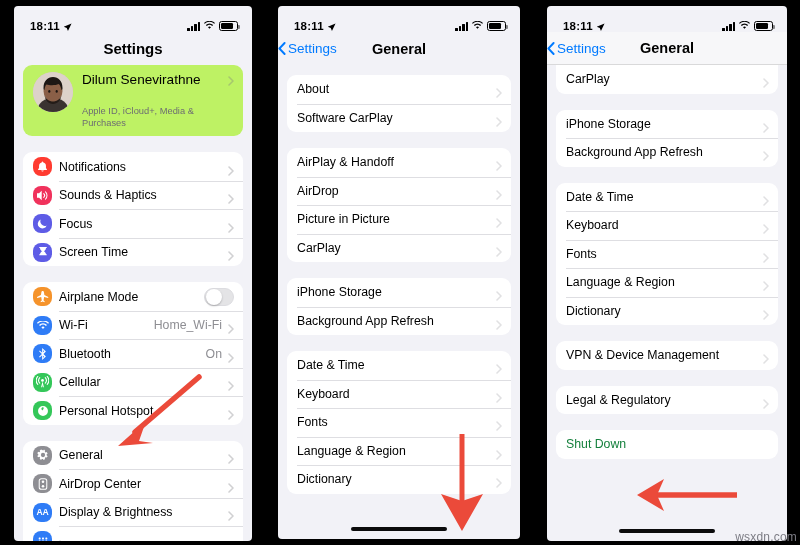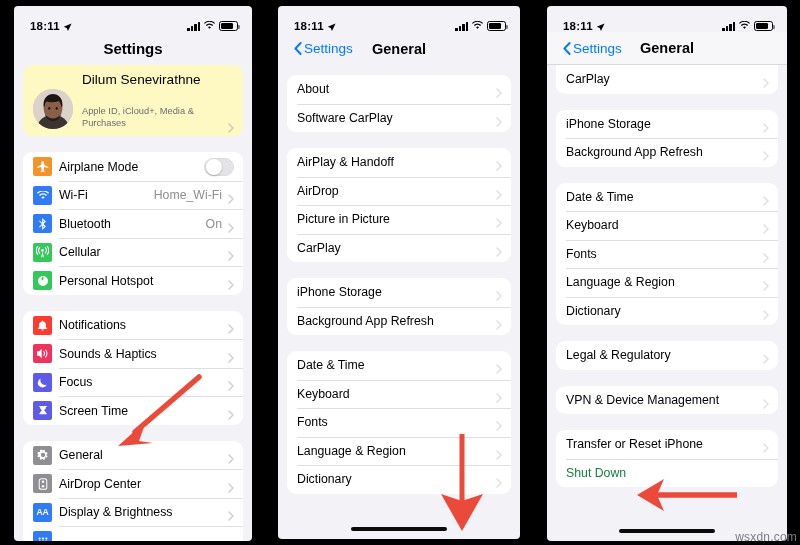--- a/index.html
+++ b/index.html
@@ -69,21 +69,21 @@
     opacity: .45;
   }
   .batt span { display: block; height: 100%; width: 82%; background: #000; border-radius: 1.3px; }
 
   
   .navbar {
     height: 33px;
     display: flex;
     align-items: center;
     position: relative;
-    padding: 0 16px;
+    padding: 0 0;
     background: #f2f2f7;
   }
   .nav-title-plain {
     width: 100%; text-align: center;
     font-size: 15px; font-weight: bold; color: #000;
   }
   .nav-back {
     display: flex; align-items: center; gap: 2px;
     color: #007aff; font-size: 13.5px; cursor: pointer;
     z-index: 2;
@@ -119,43 +119,43 @@
   .row.withicon + .row.withicon::before { left: 36px; }
   .row-label { font-size: 12.3px; color: #000; flex: 1; white-space: nowrap; }
   .row-label.blue { color: #15803d; }
   .row-value { font-size: 12.3px; color: #8e8e93; margin-right: 6px; white-space: nowrap; }
   .chev {
     width: 6px; height: 10px; flex: 0 0 auto; opacity: .35;
   }
 
   
   .appicon {
-    width: 19px; height: 19px; border-radius: 2px;
+    width: 19px; height: 19px; border-radius: 8px;
     margin-right: 7px; flex: 0 0 auto;
     display: flex; align-items: center; justify-content: center;
     color: #fff;
   }
   .appicon svg { display: block; }
 
   
   .toggle {
     width: 30px; height: 18px; border-radius: 9px;
     background: #e4e4e6; position: relative; flex: 0 0 auto;
     border: .5px solid #dcdce0; cursor: pointer;
   }
   .toggle::after {
     content: ""; position: absolute; left: 1px; top: .5px;
     width: 16px; height: 16px; border-radius: 50%; background: #fff;
     box-shadow: 0 1px 2px rgba(0,0,0,.25);
   }
 
   
   .profile {
-    background: #fef9c3; border-radius: 9px;
-    display: flex; align-items: flex-end;
+    background: #bef264; border-radius: 9px;
+    display: flex; align-items: flex-start;
     padding: 7px 9px 7px 10px;
     margin-bottom: 16px;
     cursor: pointer;
   }
   .avatar {
     width: 40px; height: 40px; border-radius: 50%;
     margin-right: 9px; flex: 0 0 auto; overflow: hidden;
     background: #cfc3bb; position: relative;
   }
   .prof-text { flex: 1; min-width: 0; }
@@ -235,20 +235,68 @@
           </div>
           <span class="chev">
             <svg viewBox="0 0 6 10" width="6" height="10">
                 <path d="M1 1l4 4-4 4" stroke="#7b7b80" stroke-width="1.6" fill="none" stroke-linecap="round" stroke-linejoin="round"></path>
               </svg>
           </span>
         </div>
 
         <div class="group">
           <div class="row withicon">
+            <span class="appicon" style="background:#ff3b30">
+              <svg viewBox="0 0 14 14" width="11" height="11">
+                  <path d="M7 .6c-.6 0-1 .4-1 1v.4A4.4 4.4 0 0 0 2.6 6.4v2.4l-1.2 1.8v.8h11.2v-.8l-1.2-1.8V6.4A4.4 4.4 0 0 0 8 2V1.6c0-.6-.4-1-1-1zM5.3 12.2a1.8 1.8 0 0 0 3.4 0z" fill="#fff"></path>
+                </svg>
+            </span>
+            <span class="row-label">Notifications</span>
+            <span class="chev"><svg viewBox="0 0 6 10" width="6" height="10">
+                  <path d="M1 1l4 4-4 4" stroke="#7b7b80" stroke-width="1.6" fill="none" stroke-linecap="round" stroke-linejoin="round"></path>
+                </svg></span>
+          </div>
+          <div class="row withicon">
+            <span class="appicon" style="background:#f0325c">
+              <svg viewBox="0 0 16 14" width="13" height="11">
+                  <path d="M7 1 3.6 4H1v6h2.6L7 13z" fill="#fff"></path>
+                  <path d="M9.6 4.6a3.4 3.4 0 0 1 0 4.8M11.8 2.4a6.5 6.5 0 0 1 0 9.2" stroke="#fff" stroke-width="1.3" fill="none" stroke-linecap="round"></path>
+                </svg>
+            </span>
+            <span class="row-label">Sounds &amp; Haptics</span>
+            <span class="chev"><svg viewBox="0 0 6 10" width="6" height="10">
+                  <path d="M1 1l4 4-4 4" stroke="#7b7b80" stroke-width="1.6" fill="none" stroke-linecap="round" stroke-linejoin="round"></path>
+                </svg></span>
+          </div>
+          <div class="row withicon">
+            <span class="appicon" style="background:#5e5ce6">
+              <svg viewBox="0 0 14 14" width="11" height="11">
+                  <path d="M12.3 9.4A5.6 5.6 0 0 1 4.8 2 5.8 5.8 0 1 0 12.3 9.4z" fill="#fff"></path>
+                </svg>
+            </span>
+            <span class="row-label">Focus</span>
+            <span class="chev"><svg viewBox="0 0 6 10" width="6" height="10">
+                  <path d="M1 1l4 4-4 4" stroke="#7b7b80" stroke-width="1.6" fill="none" stroke-linecap="round" stroke-linejoin="round"></path>
+                </svg></span>
+          </div>
+          <div class="row withicon">
+            <span class="appicon" style="background:#5e5ce6">
+              <svg viewBox="0 0 12 14" width="10" height="12">
+                  <path d="M1.5 1h9v1.2H9.6c0 2-1.6 3.2-2.4 3.8.8.6 2.4 1.8 2.4 3.8h.9V11h-9V9.8h.9c0-2 1.6-3.2 2.4-3.8C4 5.4 2.4 4.2 2.4 2.2h-.9z" fill="#fff"></path>
+                </svg>
+            </span>
+            <span class="row-label">Screen Time</span>
+            <span class="chev"><svg viewBox="0 0 6 10" width="6" height="10">
+                  <path d="M1 1l4 4-4 4" stroke="#7b7b80" stroke-width="1.6" fill="none" stroke-linecap="round" stroke-linejoin="round"></path>
+                </svg></span>
+          </div>
+        </div>
+
+        <div class="group">
+          <div class="row withicon">
             <span class="appicon" style="background:#f5932b">
               <svg viewBox="0 0 14 14" width="12" height="12">
                   <path d="M13 8.2 8.3 7l-.7 4.1 1.3 1-.1 1-2.2-.8-2.2.8-.1-1 1.3-1L4.9 7 .2 8.2 0 7.1l4.6-2.4.5-3.2C5.3.6 5.8 0 6.6 0s1.3.6 1.5 1.5l.5 3.2 4.6 2.4z" fill="#fff"></path>
                 </svg>
             </span>
             <span class="row-label">Airplane Mode</span>
             <span class="toggle"></span>
           </div>
           <div class="row withicon">
             <span class="appicon" style="background:#2f7cf6">
@@ -287,68 +335,20 @@
                   <path d="M1 1l4 4-4 4" stroke="#7b7b80" stroke-width="1.6" fill="none" stroke-linecap="round" stroke-linejoin="round"></path>
                 </svg></span>
           </div>
           <div class="row withicon">
             <span class="appicon" style="background:#34c759">
               <svg viewBox="0 0 14 14" width="12" height="12">
                   <path d="M7 1.2a5.8 5.8 0 1 0 0 11.6A5.8 5.8 0 0 0 7 1.2zm0 1.5c1 0 1.1 1.1.4 2.2-.7 1-2.3 2.3-2.3 3.6 0 1 .8 1.8 1.9 1.8 1 0 1.1-1.1.4-2.2-.7-1.1-2.3-2.3-2.3-3.6 0-1 .9-1.8 1.9-1.8z" fill="#fff"></path>
                 </svg>
             </span>
             <span class="row-label">Personal Hotspot</span>
-            <span class="chev"><svg viewBox="0 0 6 10" width="6" height="10">
-                  <path d="M1 1l4 4-4 4" stroke="#7b7b80" stroke-width="1.6" fill="none" stroke-linecap="round" stroke-linejoin="round"></path>
-                </svg></span>
-          </div>
-        </div>
-
-        <div class="group">
-          <div class="row withicon">
-            <span class="appicon" style="background:#ff3b30">
-              <svg viewBox="0 0 14 14" width="11" height="11">
-                  <path d="M7 .6c-.6 0-1 .4-1 1v.4A4.4 4.4 0 0 0 2.6 6.4v2.4l-1.2 1.8v.8h11.2v-.8l-1.2-1.8V6.4A4.4 4.4 0 0 0 8 2V1.6c0-.6-.4-1-1-1zM5.3 12.2a1.8 1.8 0 0 0 3.4 0z" fill="#fff"></path>
-                </svg>
-            </span>
-            <span class="row-label">Notifications</span>
-            <span class="chev"><svg viewBox="0 0 6 10" width="6" height="10">
-                  <path d="M1 1l4 4-4 4" stroke="#7b7b80" stroke-width="1.6" fill="none" stroke-linecap="round" stroke-linejoin="round"></path>
-                </svg></span>
-          </div>
-          <div class="row withicon">
-            <span class="appicon" style="background:#f0325c">
-              <svg viewBox="0 0 16 14" width="13" height="11">
-                  <path d="M7 1 3.6 4H1v6h2.6L7 13z" fill="#fff"></path>
-                  <path d="M9.6 4.6a3.4 3.4 0 0 1 0 4.8M11.8 2.4a6.5 6.5 0 0 1 0 9.2" stroke="#fff" stroke-width="1.3" fill="none" stroke-linecap="round"></path>
-                </svg>
-            </span>
-            <span class="row-label">Sounds &amp; Haptics</span>
-            <span class="chev"><svg viewBox="0 0 6 10" width="6" height="10">
-                  <path d="M1 1l4 4-4 4" stroke="#7b7b80" stroke-width="1.6" fill="none" stroke-linecap="round" stroke-linejoin="round"></path>
-                </svg></span>
-          </div>
-          <div class="row withicon">
-            <span class="appicon" style="background:#5e5ce6">
-              <svg viewBox="0 0 14 14" width="11" height="11">
-                  <path d="M12.3 9.4A5.6 5.6 0 0 1 4.8 2 5.8 5.8 0 1 0 12.3 9.4z" fill="#fff"></path>
-                </svg>
-            </span>
-            <span class="row-label">Focus</span>
-            <span class="chev"><svg viewBox="0 0 6 10" width="6" height="10">
-                  <path d="M1 1l4 4-4 4" stroke="#7b7b80" stroke-width="1.6" fill="none" stroke-linecap="round" stroke-linejoin="round"></path>
-                </svg></span>
-          </div>
-          <div class="row withicon">
-            <span class="appicon" style="background:#5e5ce6">
-              <svg viewBox="0 0 12 14" width="10" height="12">
-                  <path d="M1.5 1h9v1.2H9.6c0 2-1.6 3.2-2.4 3.8.8.6 2.4 1.8 2.4 3.8h.9V11h-9V9.8h.9c0-2 1.6-3.2 2.4-3.8C4 5.4 2.4 4.2 2.4 2.2h-.9z" fill="#fff"></path>
-                </svg>
-            </span>
-            <span class="row-label">Screen Time</span>
             <span class="chev"><svg viewBox="0 0 6 10" width="6" height="10">
                   <path d="M1 1l4 4-4 4" stroke="#7b7b80" stroke-width="1.6" fill="none" stroke-linecap="round" stroke-linejoin="round"></path>
                 </svg></span>
           </div>
         </div>
 
         <div class="group">
           <div class="row withicon">
             <span class="appicon" style="background:#8e8e93">
               <svg viewBox="0 0 14 14" width="12" height="12">
@@ -636,43 +636,37 @@
           <div class="row">
             <span class="row-label">Dictionary</span>
             <span class="chev"><svg viewBox="0 0 6 10" width="6" height="10">
                   <path d="M1 1l4 4-4 4" stroke="#a8a8ad" stroke-width="1.6" fill="none" stroke-linecap="round" stroke-linejoin="round"></path>
                 </svg></span>
           </div>
         </div>
 
         <div class="group">
           <div class="row">
+            <span class="row-label">VPN &amp; Device Management</span>
+            <span class="chev"><svg viewBox="0 0 6 10" width="6" height="10">
+                  <path d="M1 1l4 4-4 4" stroke="#a8a8ad" stroke-width="1.6" fill="none" stroke-linecap="round" stroke-linejoin="round"></path>
+                </svg></span>
+          </div>
+        </div>
+
+        <div class="group">
+          <div class="row">
             <span class="row-label">Legal &amp; Regulatory</span>
             <span class="chev"><svg viewBox="0 0 6 10" width="6" height="10">
                   <path d="M1 1l4 4-4 4" stroke="#a8a8ad" stroke-width="1.6" fill="none" stroke-linecap="round" stroke-linejoin="round"></path>
                 </svg></span>
           </div>
         </div>
 
         <div class="group">
-          <div class="row">
-            <span class="row-label">VPN &amp; Device Management</span>
-            <span class="chev"><svg viewBox="0 0 6 10" width="6" height="10">
-                  <path d="M1 1l4 4-4 4" stroke="#a8a8ad" stroke-width="1.6" fill="none" stroke-linecap="round" stroke-linejoin="round"></path>
-                </svg></span>
-          </div>
-        </div>
-
-        <div class="group">
-          <div class="row">
-            <span class="row-label">Transfer or Reset iPhone</span>
-            <span class="chev"><svg viewBox="0 0 6 10" width="6" height="10">
-                  <path d="M1 1l4 4-4 4" stroke="#a8a8ad" stroke-width="1.6" fill="none" stroke-linecap="round" stroke-linejoin="round"></path>
-                </svg></span>
-          </div>
           <div class="row">
             <span class="row-label blue">Shut Down</span>
           </div>
         </div>
       </div>
 
       <div class="home-ind"></div>
     </div>
   </div>
 

